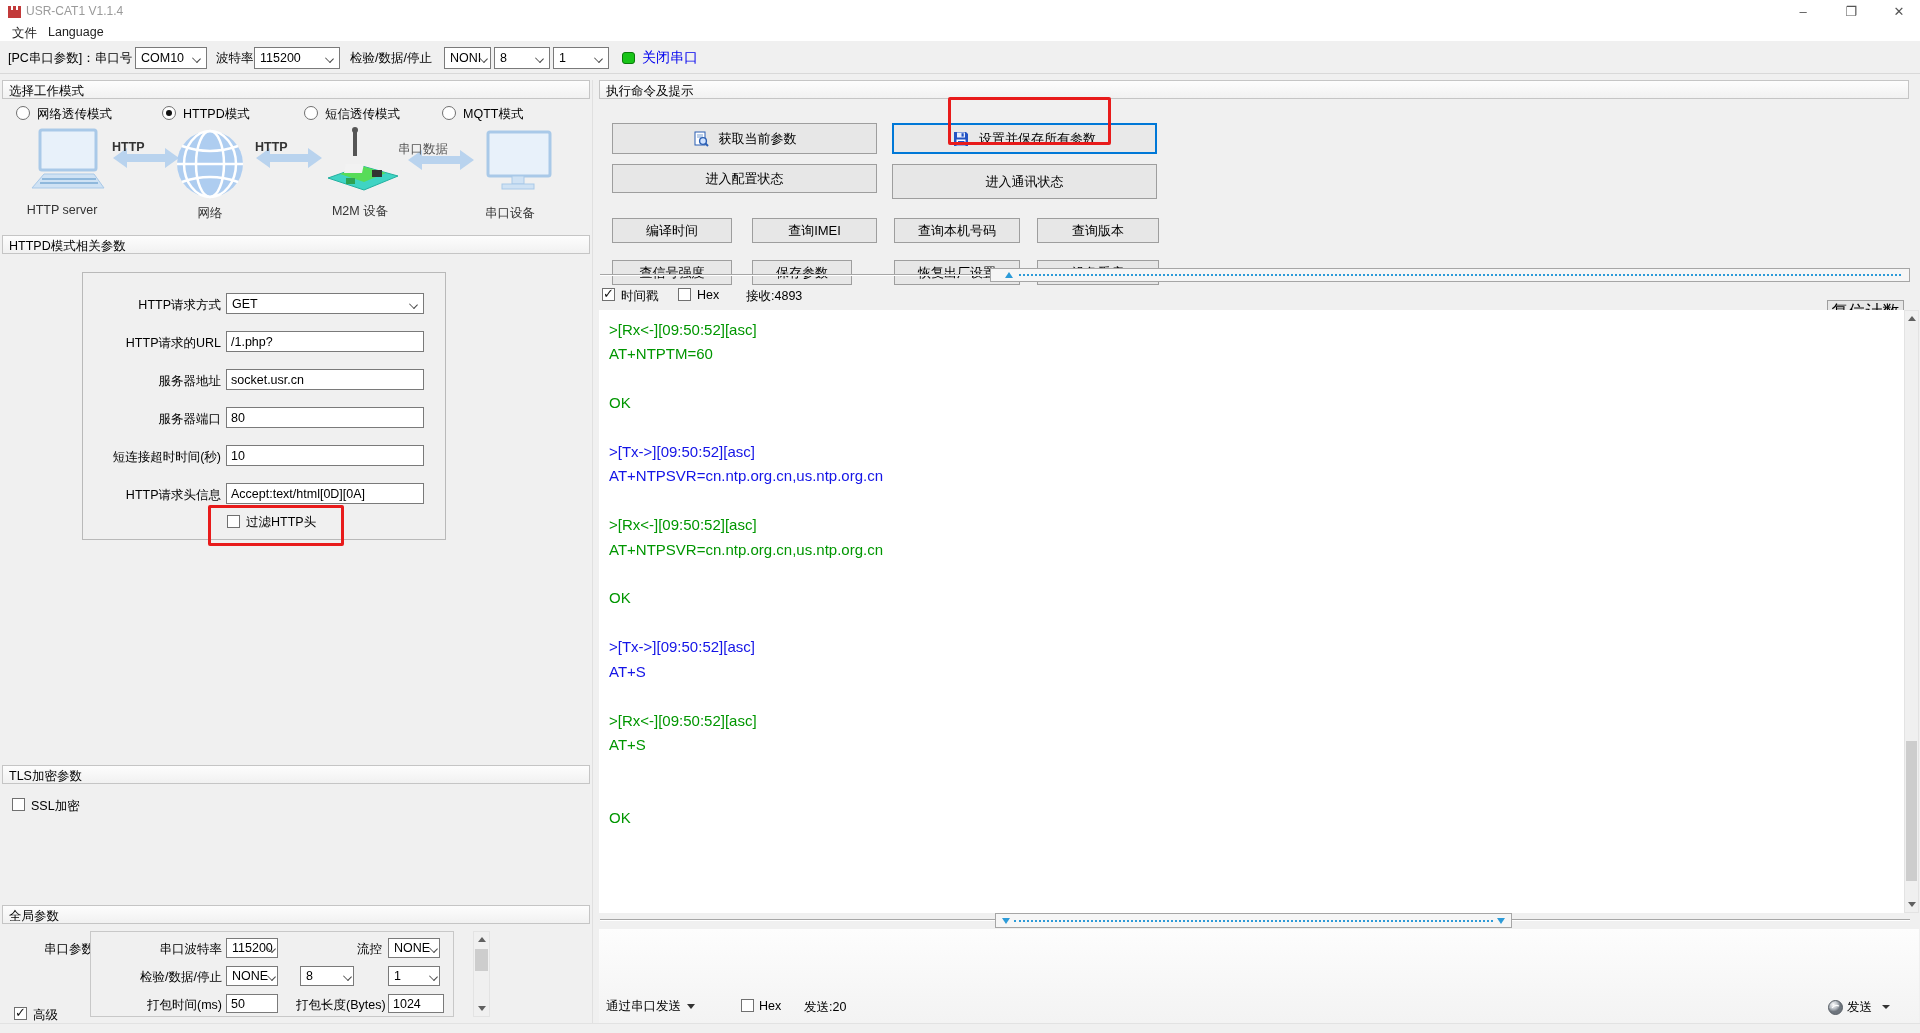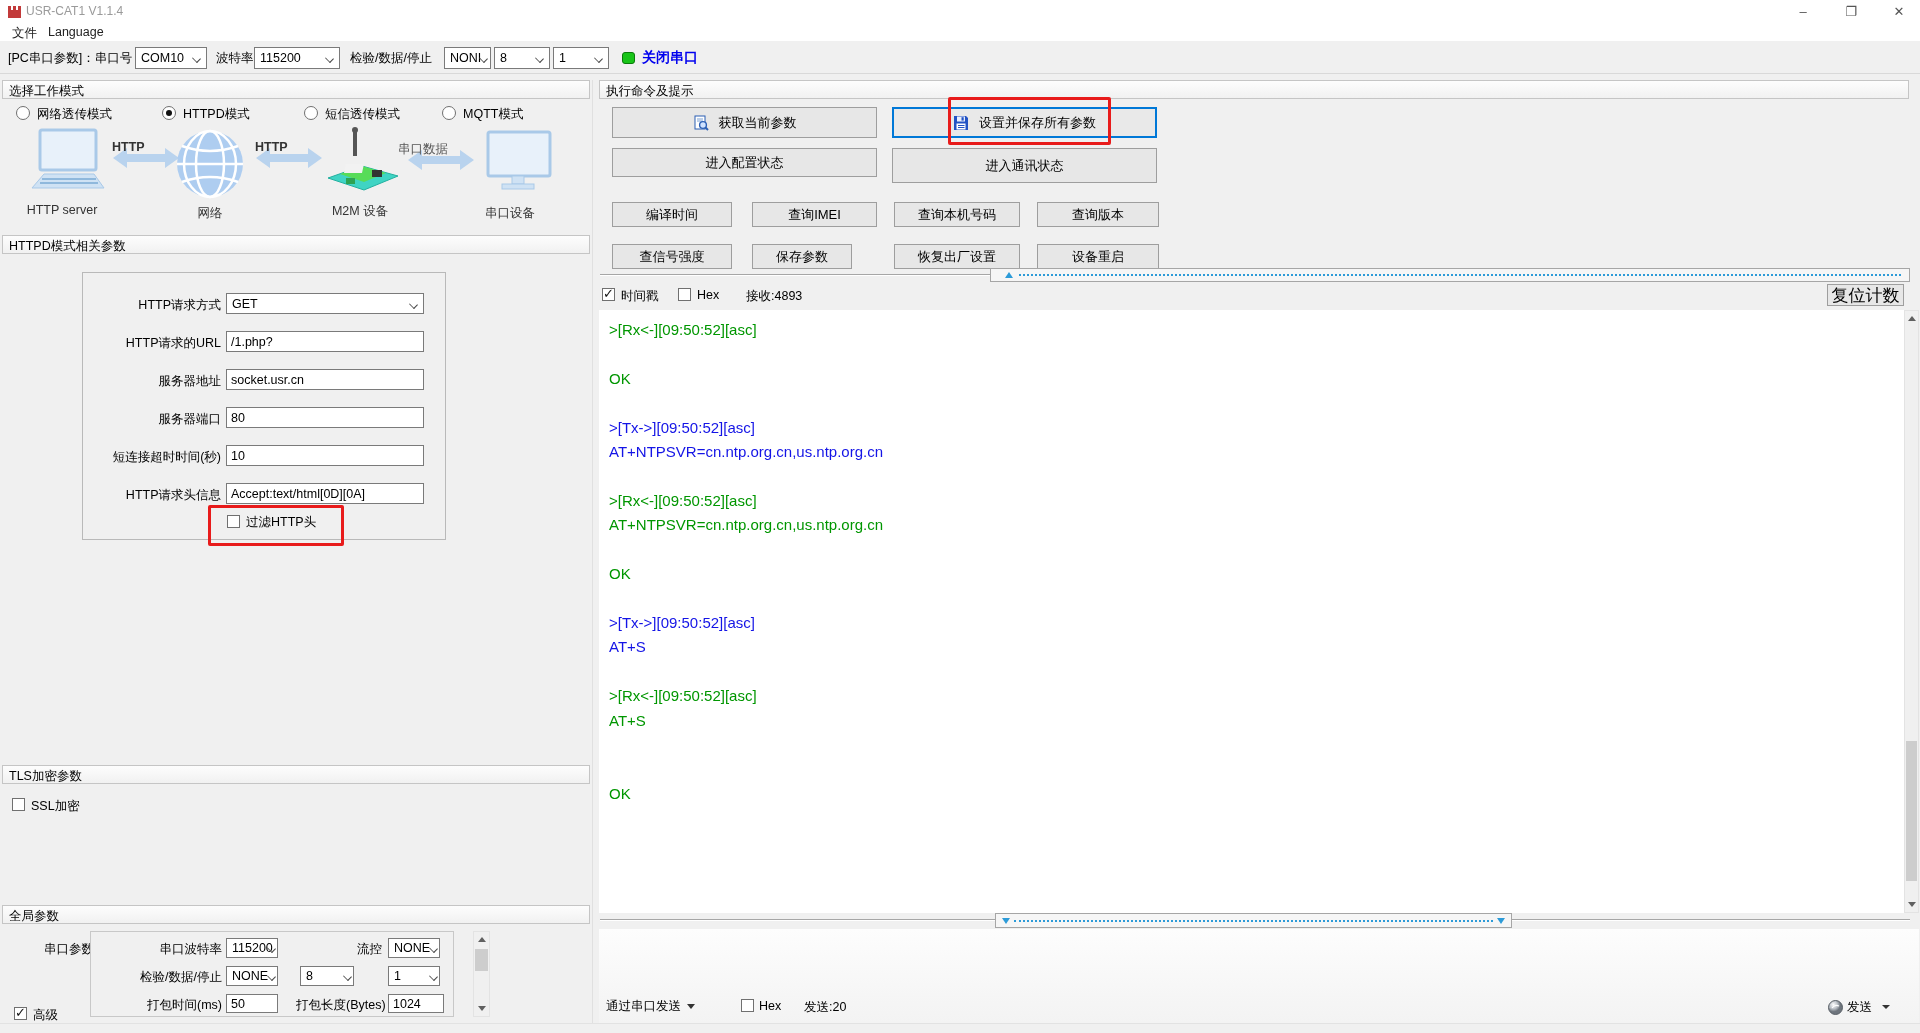--- a/index.html
+++ b/index.html
@@ -21,21 +21,21 @@
   .input { position:absolute; height:21px; background:#fff; border:1px solid #7a7a7a; display:flex; align-items:center; padding:0 4px; font-size:12.5px; overflow:hidden; white-space:nowrap; }
 
   .hdr { position:absolute; height:19px; background:linear-gradient(#fdfdfd,#f1f1f1); border:1px solid #c5c5c5; font-size:12.5px; padding:2px 0 0 6px; }
 
   .radio { position:absolute; width:14px; height:14px; border:1px solid #707070; border-radius:50%; background:#fff; }
   .radio.checked::after { content:""; position:absolute; left:3px; top:3px; width:6px; height:6px; border-radius:50%; background:#111; }
   .cb { position:absolute; width:13px; height:13px; border:1px solid #707070; background:#fff; }
   .cb.checked::after { content:"\2713"; position:absolute; left:0px; top:-3px; font-size:13px; color:#111; font-weight:bold; }
   .lbl { position:absolute; font-size:12.5px; white-space:nowrap; }
 
-  .btn { position:absolute; background:#e7e7e7; border:1px solid #9e9e9e; display:flex; align-items:center; justify-content:center; font-size:13px; gap:10px; white-space:nowrap; }
+  .btn { position:absolute; background:#e7e7e7; border:1px solid #9e9e9e; display:flex; align-items:center; justify-content:center; font-size:13px; gap:10px; white-space:nowrap;margin-top:16px; }
   .btn.focused { border:2px solid #0078d7; background:#e9e9e9; }
   .red-rect { position:absolute; border:3px solid #e81b1b; border-radius:2px; background:transparent; z-index:20; pointer-events:none; }
 
   .form-label { position:absolute; width:135px; text-align:right; font-size:12.5px; white-space:nowrap; }
 
   .log-area { position:absolute; left:599px; top:310px; width:1305px; height:603px; background:#ffffff; overflow:hidden; padding:8px 0 0 10px; }
   .log-line { font-size:15px; line-height:24.4px; white-space:pre; font-family:"Liberation Sans","DejaVu Sans",sans-serif; }
   .log-rx { color:#009600; }
   .log-tx { color:#1414e6; }
   .log-info { color:#1a1a1a; }
@@ -97,21 +97,21 @@
   <div class="combo" style="left:494px;top:6px;width:56px;">
     <span>8</span>
       <span class="chev"></span>
   </div>
   <div class="combo" style="left:553px;top:6px;width:56px;">
     <span>1</span>
       <span class="chev"></span>
   </div>
   <div class="abs" style="left:622px;top:5px;height:24px;display:flex;align-items:center;gap:7px;">
     <span style="width:13px;height:12px;background:#18c418;border:1px solid #0a7a0a;border-radius:3px;display:inline-block;"></span>
-    <span style="color:#0000ee;font-weight:bold;font-size:14px;">关闭串口</span>
+    <span style="color:#0000ee;font-weight:normal;font-size:14px;">关闭串口</span>
   </div>
 </div>
 
 <div class="hdr" style="left:2px;top:80px;width:588px;">选择工作模式</div>
 
 <span class="radio" style="left:16px;top:106px;"></span>
 <span class="lbl" style="left:37px;top:106px;">网络透传模式</span>
 <span class="radio checked" style="left:162px;top:106px;"></span>
 <span class="lbl" style="left:183px;top:106px;">HTTPD模式</span>
 <span class="radio" style="left:304px;top:106px;"></span>
@@ -326,20 +326,21 @@
 <span class="lbl" style="left:621px;top:288px;">时间戳</span>
 <span class="cb" style="left:678px;top:288px;"></span>
 <span class="lbl" style="left:697px;top:288px;">Hex</span>
 <span class="lbl" style="left:746px;top:288px;">接收:4893</span>
 <div class="btn" style="left:1827px;top:284px;width:77px;height:22px;font-size:17px;">
     <span>复位计数</span>
   </div>
 
 <div class="log-area">
     <div class="log-line log-rx">&gt;[Rx&lt;-][09:50:52][asc]</div>
+    <div class="log-line log-rx">AT+NTPTM=60</div>
     <div class="log-line log-blank">&nbsp;</div>
     <div class="log-line log-rx">OK</div>
     <div class="log-line log-blank">&nbsp;</div>
     <div class="log-line log-tx">&gt;[Tx-&gt;][09:50:52][asc]</div>
     <div class="log-line log-tx">AT+NTPSVR=cn.ntp.org.cn,us.ntp.org.cn</div>
     <div class="log-line log-blank">&nbsp;</div>
     <div class="log-line log-rx">&gt;[Rx&lt;-][09:50:52][asc]</div>
     <div class="log-line log-rx">AT+NTPSVR=cn.ntp.org.cn,us.ntp.org.cn</div>
     <div class="log-line log-blank">&nbsp;</div>
     <div class="log-line log-rx">OK</div>

